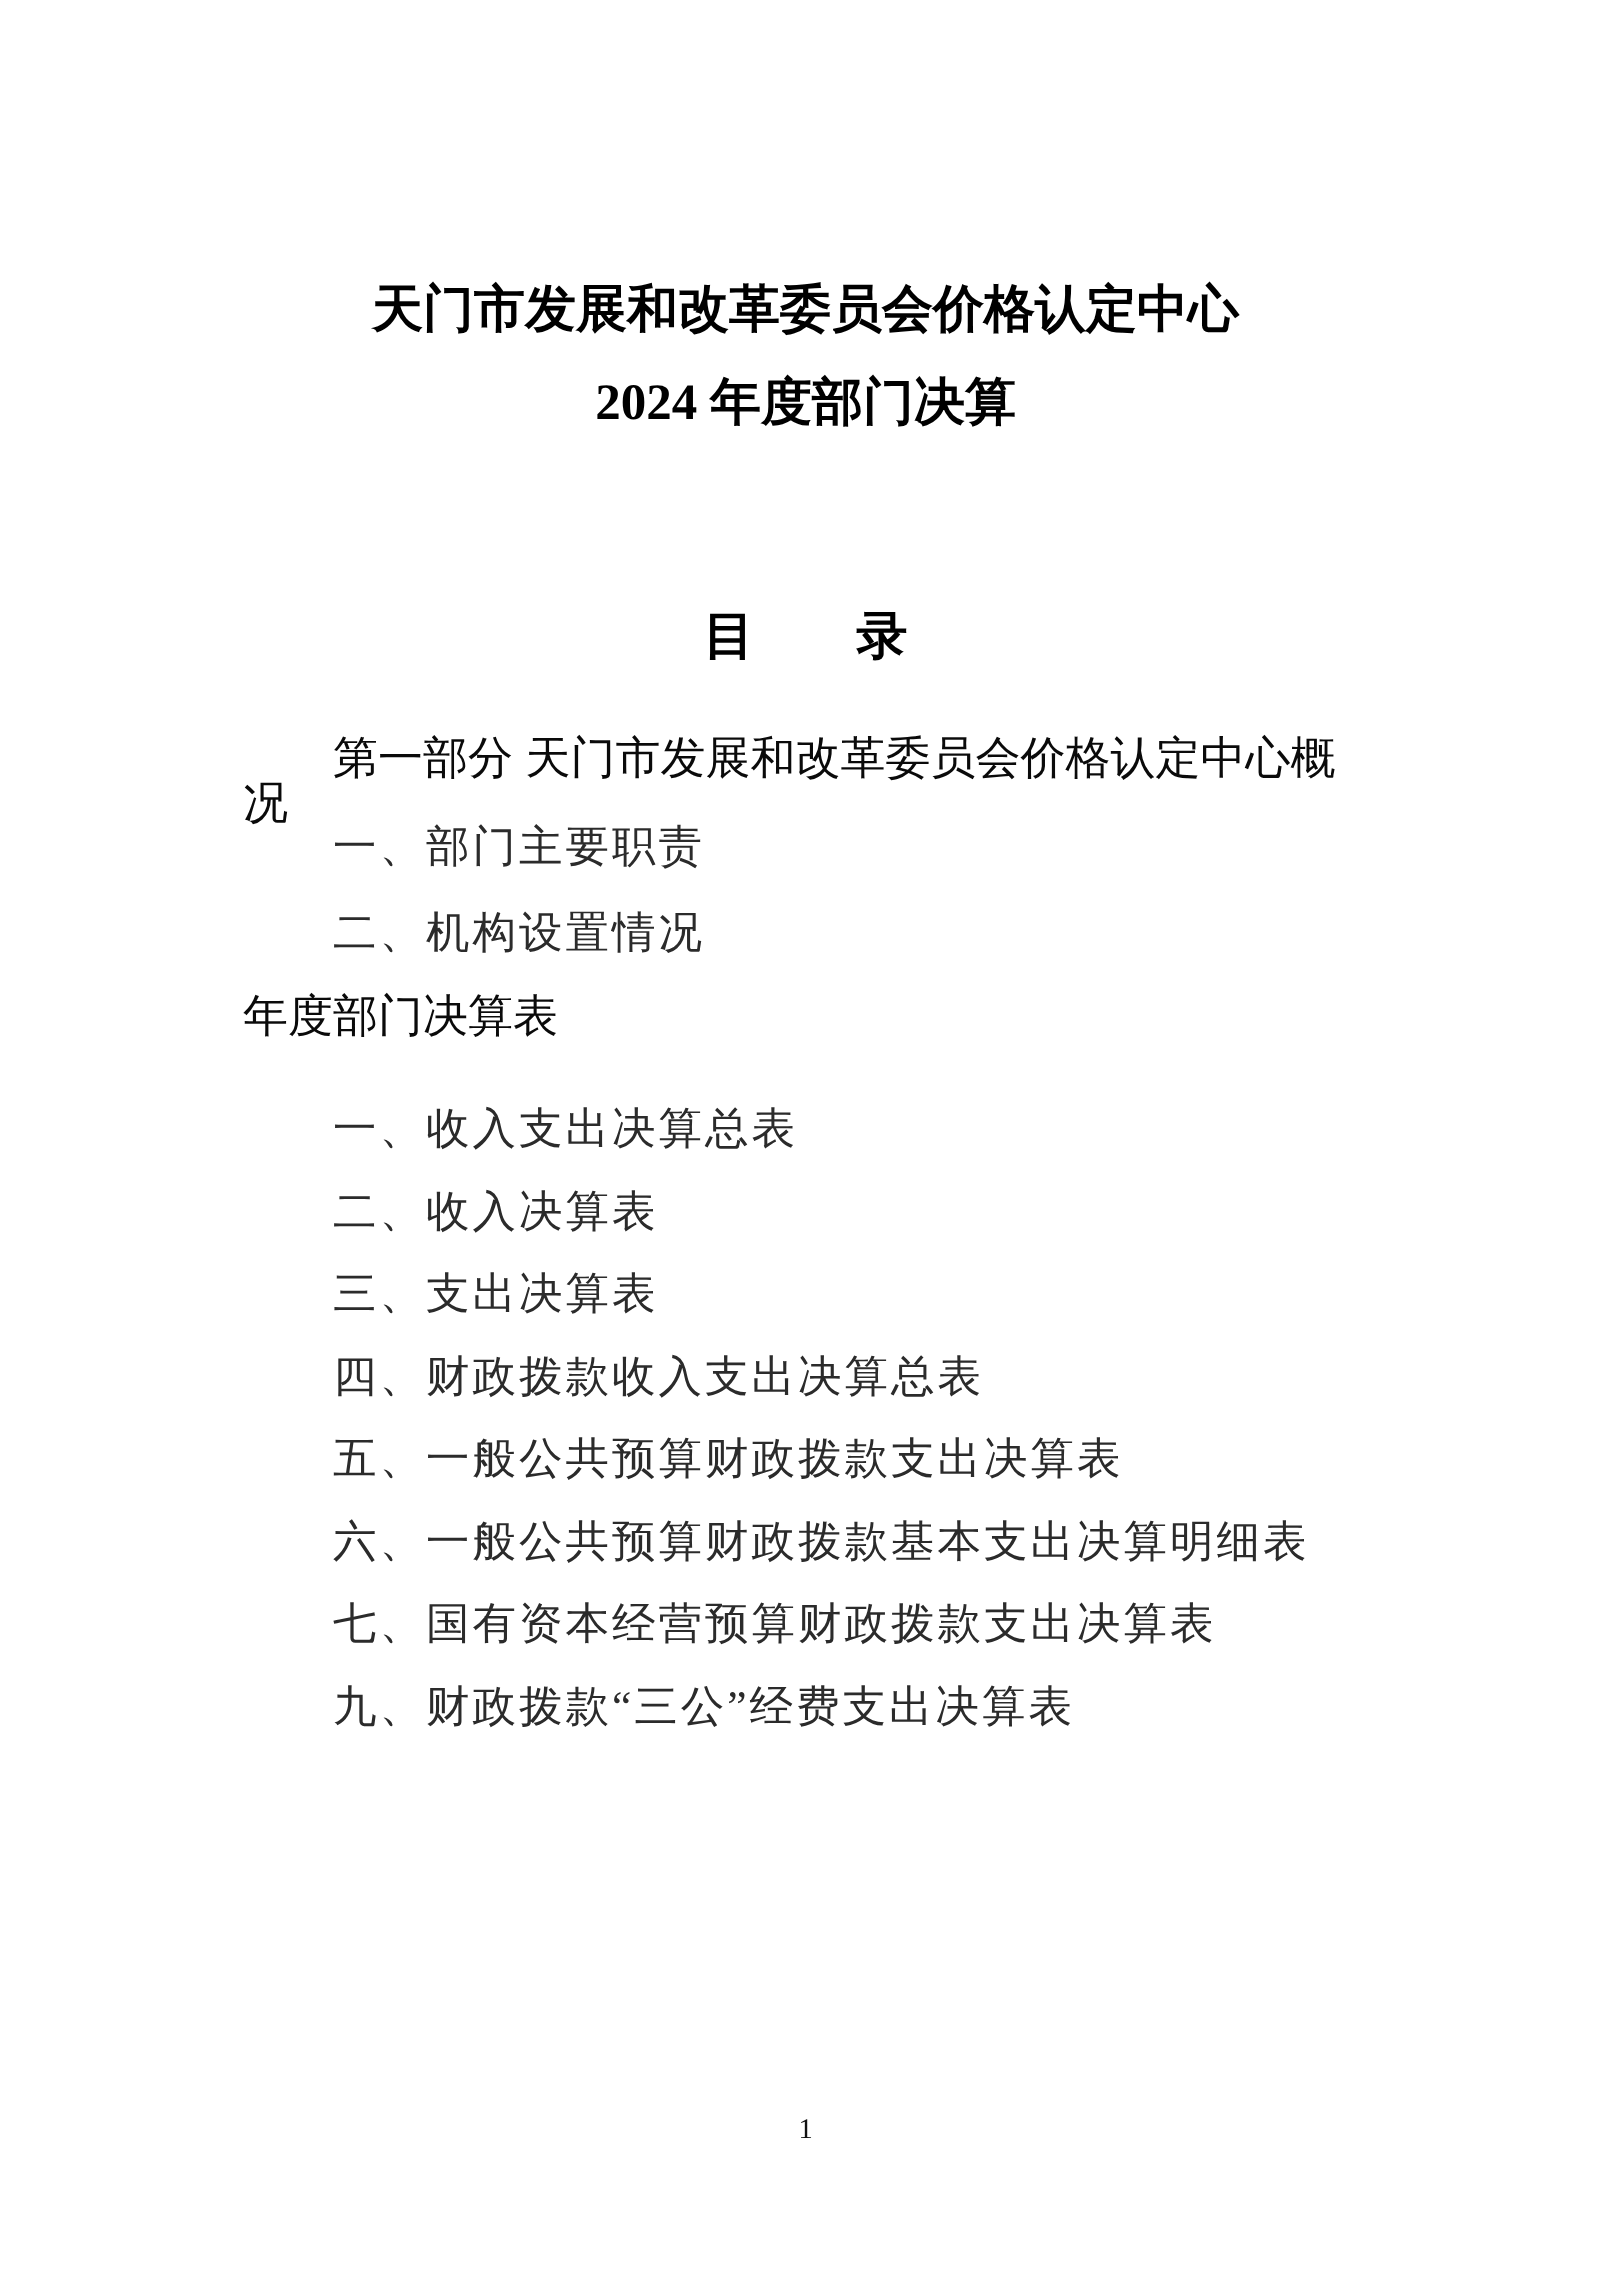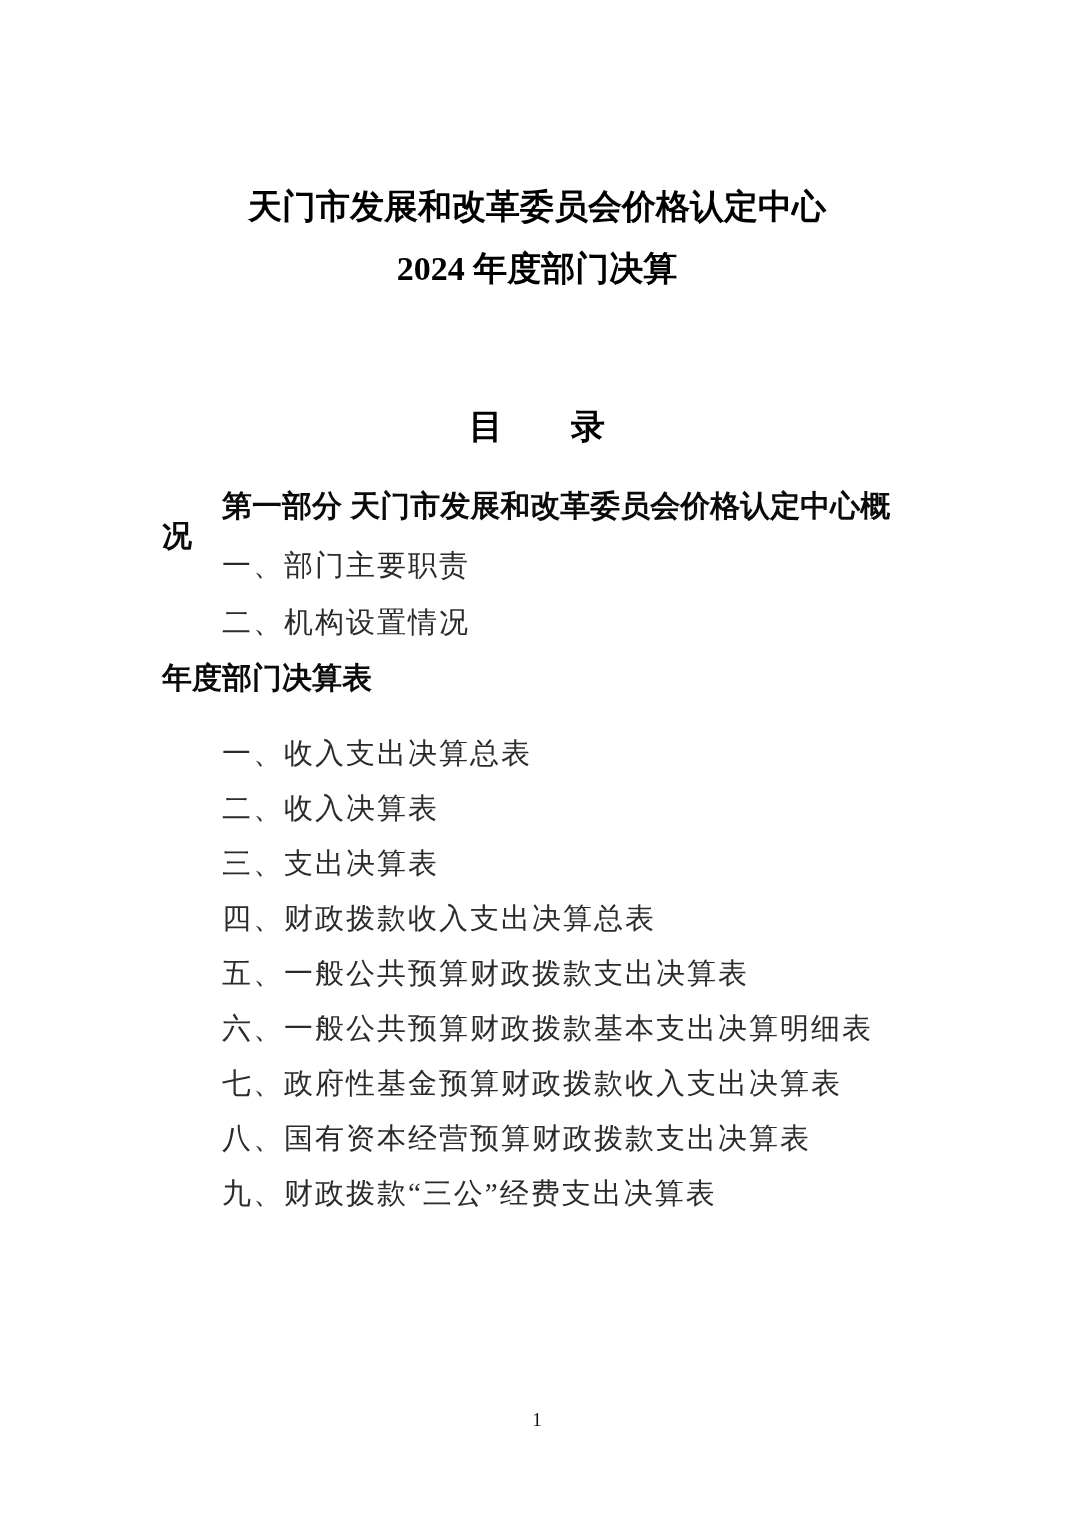--- a/index.html
+++ b/index.html
@@ -25,25 +25,25 @@
     font-family: "Liberation Serif", "DejaVu Serif", serif;
   }
   .doc-title-line1 { margin-top: 190px; }
   .doc-title-line2 { margin-top: 28px; }
   .toc-title {
     margin-top: 124px;
     text-align: center;
     font-weight: bold;
     font-size: 34px;
     line-height: 1;
-    font-family: Liberation Serif, serif;
+    font-family: Liberation Mono, monospace;
   }
   .sec-heading {
     font-family: "Liberation Sans", "DejaVu Sans", sans-serif;
-    font-weight: bold;
+    font-weight: normal;
     font-size: 30px;
     line-height: 1;
     color: #0a0a0a;
   }
   .indent { text-indent: 60px; }
   .sec1-heading { margin-top: 47px; }
   .sec2-line1 { margin-top: 71px; }
   .sec2-line2 { margin-top: 26px; }
   .toc-item {
     font-family: "Liberation Serif", "DejaVu Serif", serif;
@@ -96,22 +96,21 @@
     <div class="toc-item gap-p2">二、收入决算表</div>
 
     <div class="toc-item gap-p2">三、支出决算表</div>
 
     <div class="toc-item gap-p2">四、财政拨款收入支出决算总表</div>
 
     <div class="toc-item gap-p2">五、一般公共预算财政拨款支出决算表</div>
 
     <div class="toc-item gap-p2">六、一般公共预算财政拨款基本支出决算明细表</div>
 
-    <div class="toc-item gap-p2">七、政府性基金预算财政拨款收入支出决算表</div>
+    <div class="toc-item gap-p2">七、国有资本经营预算财政拨款支出决算表</div>
 
-    <div class="toc-item gap-p2">八、国有资本经营预算财政拨款支出决算表</div>
 
     <div class="toc-item gap-p2">九、财政拨款“三公”经费支出决算表</div>
 
   </div>
 
   <div class="page-number">1</div>
 </div>
 
 </body></html>

